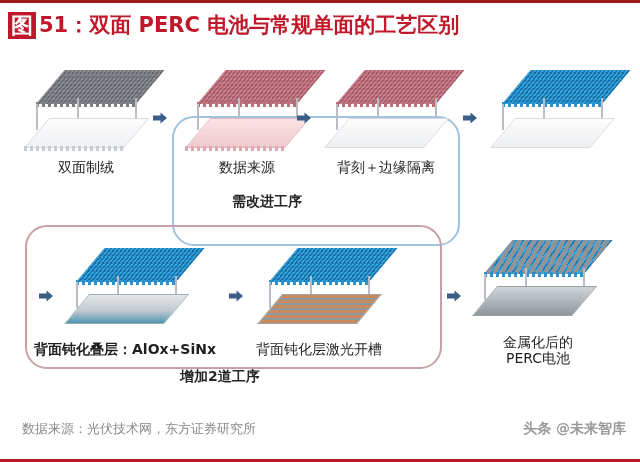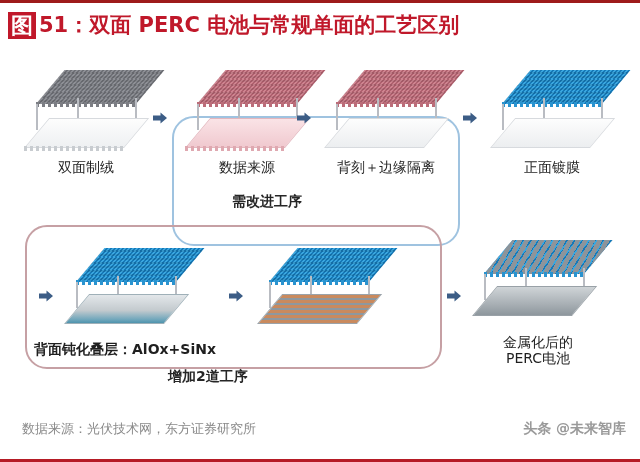--- a/index.html
+++ b/index.html
@@ -52,21 +52,21 @@
     border:2px solid #c6a0a4;
   }
 
   
   .group-caption{
     position:absolute;color:#262626;font-weight:bold;font-size:14px;
     font-family:"DejaVu Sans","Liberation Sans",sans-serif;
     white-space:nowrap;
   }
   .cap-top{left:232px;top:145px;}
-  .cap-bottom{left:168px;top:320px;}
+  .cap-bottom{left:180px;top:320px;}
 
   
   .cell{position:absolute;width:126px;height:86px;}
 
   
   .plate{
     position:absolute;width:100px;height:34px;left:14px;top:2px;
     transform:skewX(-40deg);
     transform-origin:bottom left;
   }
@@ -226,21 +226,20 @@
              background-blend-mode:multiply;"></div>
       </div>
       <div class="teeth" style="left:14px;right:12px;top:34px;height:5px;background:
            repeating-linear-gradient(90deg,#2a93cf 0 3px,transparent 3px 6px);"></div>
       <div class="post" style="left:14px;top:36px;height:26px;"></div>
       <div class="post" style="left:55px;top:30px;height:26px;"></div>
       <div class="post" style="left:113px;top:30px;height:26px;"></div>
       <div class="slab">
         <div class="sheet" style="background:linear-gradient(180deg,#fdfdfd,#eceef0);border:1px solid #d7dade;"></div>
       </div>
-      <div class="cell-label" style="left:-6px;top:92px;width:140px;">正面镀膜</div>
     </div>
 
     <div class="arrow" style="left:38px;top:240px;">
       <svg viewBox="0 0 16 16">
           <path d="M1 5.5 H8.5 V2.5 L15 8 L8.5 13.5 V10.5 H1 Z" fill="#3c5d86"></path>
         </svg>
     </div>
 
     <div class="cell" style="left:62px;top:198px;">
       <div class="plate">
@@ -275,20 +274,21 @@
       </div>
       <div class="teeth" style="left:14px;right:12px;top:34px;height:5px;background:
            repeating-linear-gradient(90deg,#2a93cf 0 3px,transparent 3px 6px);"></div>
       <div class="post" style="left:14px;top:36px;height:26px;"></div>
       <div class="post" style="left:55px;top:30px;height:26px;"></div>
       <div class="post" style="left:113px;top:30px;height:26px;"></div>
       <div class="slab" style="top:48px;">
         <div class="sheet" style="background:
              repeating-linear-gradient(0deg,#c98a5e 0 3px,#8d98a0 3px 5px);border:1px solid #9aa3aa;"></div>
       </div>
+      <div class="cell-label" style="left:-32px;top:96px;width:192px;">背面钝化层激光开槽</div>
     </div>
 
     <div class="arrow" style="left:446px;top:240px;">
       <svg viewBox="0 0 16 16">
           <path d="M1 5.5 H8.5 V2.5 L15 8 L8.5 13.5 V10.5 H1 Z" fill="#3c5d86"></path>
         </svg>
     </div>
 
     <div class="cell" style="left:470px;top:190px;">
       <div class="plate">

